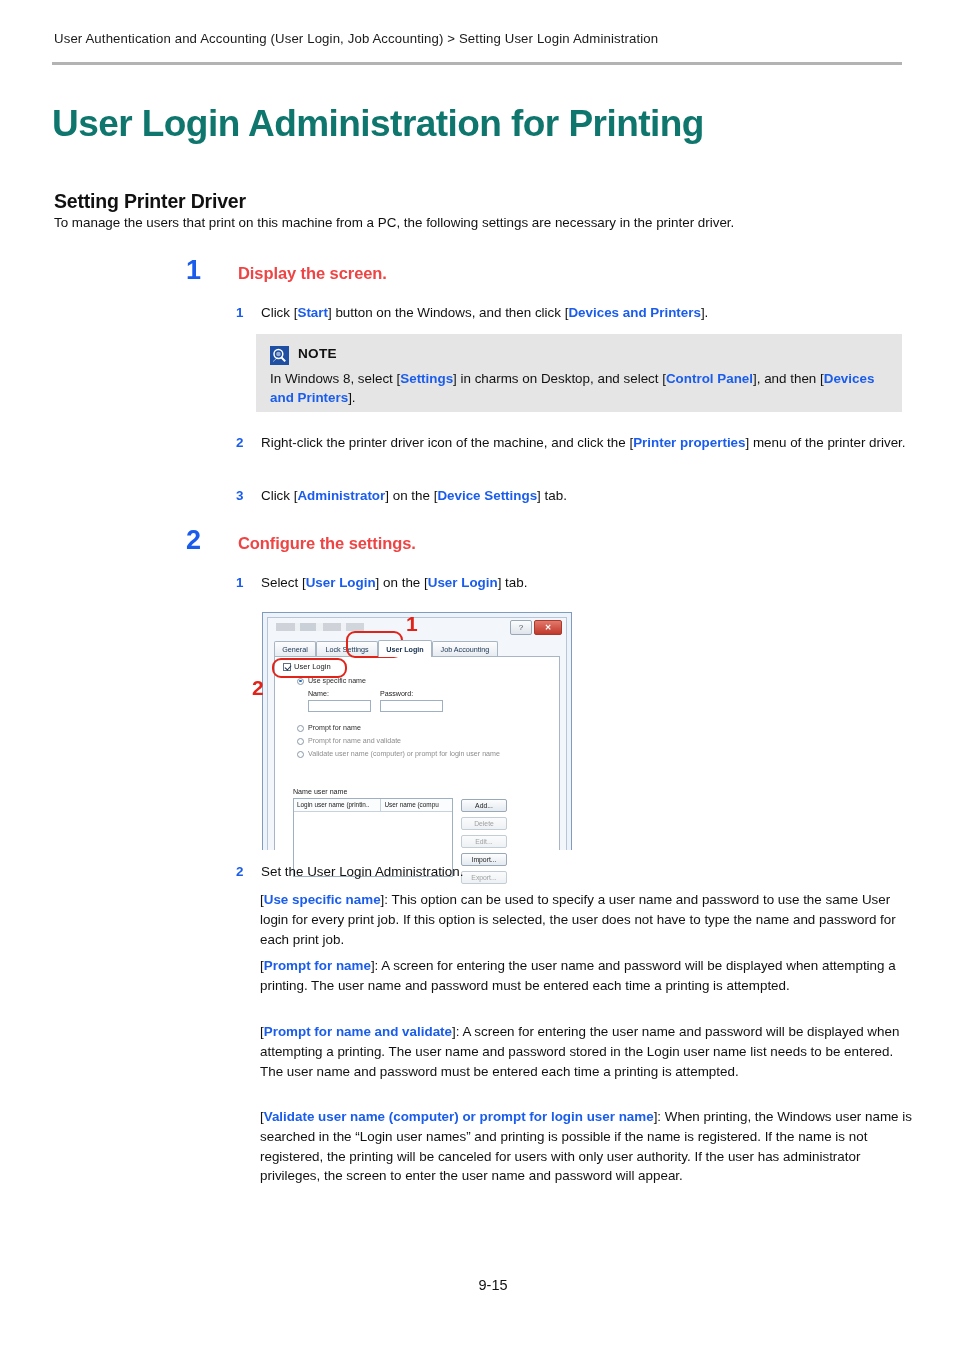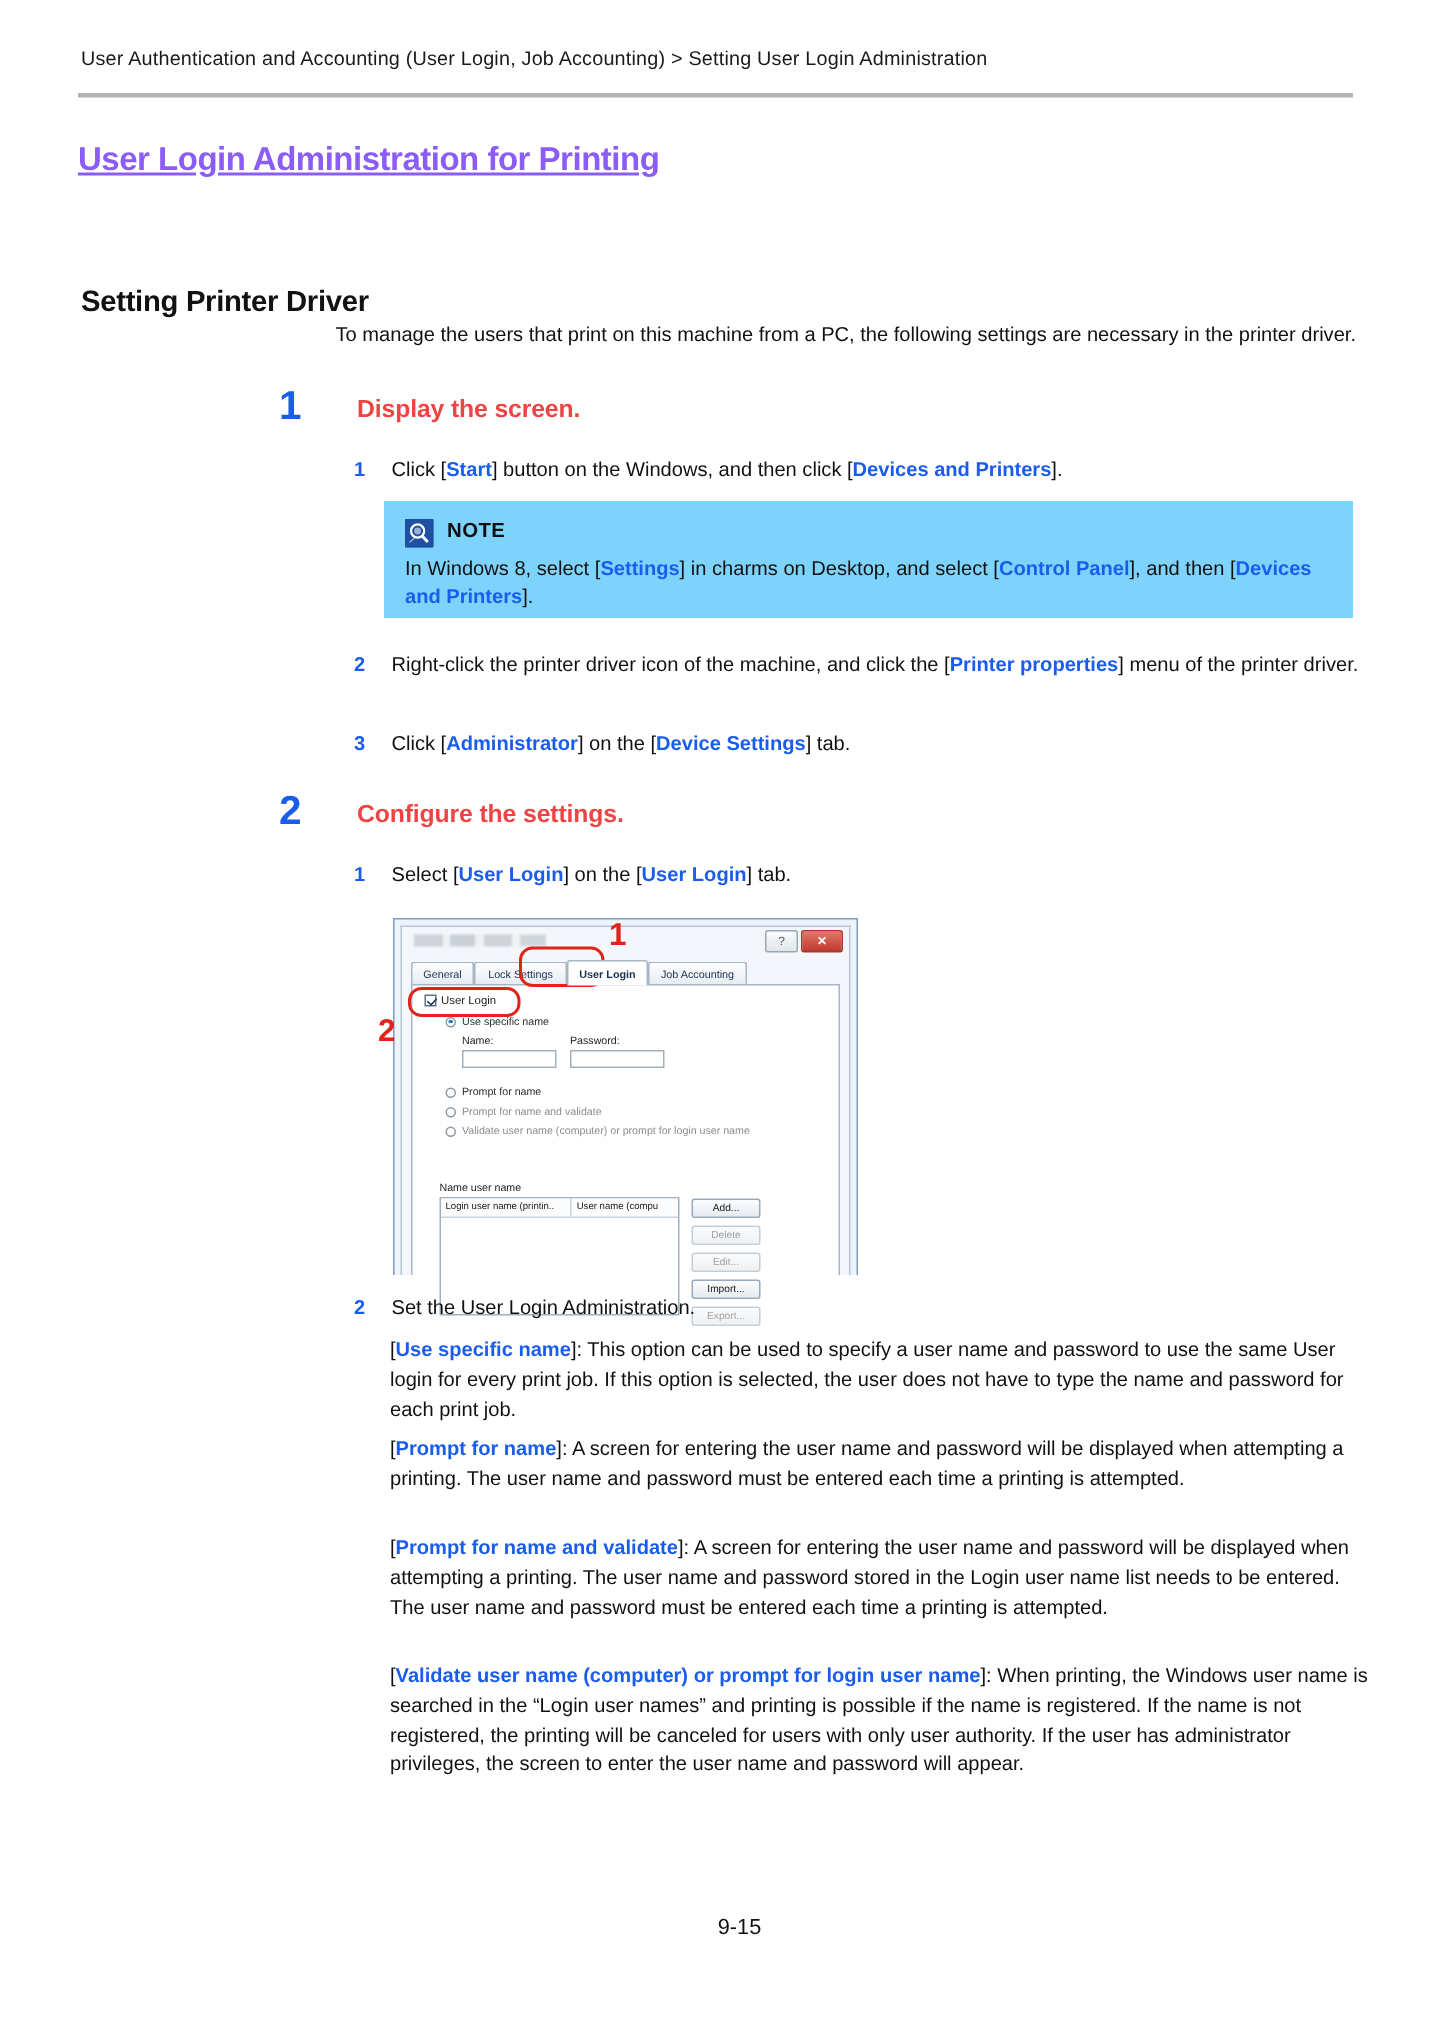--- a/index.html
+++ b/index.html
@@ -39,26 +39,25 @@
     width: 850px;
     height: 3px;
     background: #b3b3b3;
   }
 
   
   .doc-title {
     position: absolute;
     left: 52px;
     top: 78px;
-    font-size: 22px;
-    font-weight: bold;
-    color: #8b5cf6;
+    font-size: 37px;
+    font-weight: bold;
+    color: #0f766e;
     letter-spacing: -0.015em;
     white-space: nowrap;
-    text-decoration: underline;
   }
   .intro {
     position: absolute;
     left: 54px;
     top: 124px;
     font-size: 13.4px;
     color: #111111;
   }
 
   
@@ -71,21 +70,20 @@
     color: #111111;
     letter-spacing: -0.01em;
   }
   .section-lead {
     position: absolute;
     left: 54px;
     top: 215px;
     font-size: 13.4px;
     color: #111111;
     width: 850px;
-    text-align: right;
   }
 
   
   .step {
     position: absolute;
     left: 186px;
   }
   .step-num {
     position: absolute;
     left: 0;
@@ -134,21 +132,21 @@
     font-weight: bold;
   }
 
   
   .note-box {
     position: absolute;
     left: 256px;
     top: 334px;
     width: 646px;
     height: 78px;
-    background: #7dd3fc;
+    background: #e5e5e5;
   }
   .note-icon {
     position: absolute;
     left: 14px;
     top: 12px;
     width: 19px;
     height: 19px;
     background: #1f4fa3;
     border-radius: 1px;
   }

